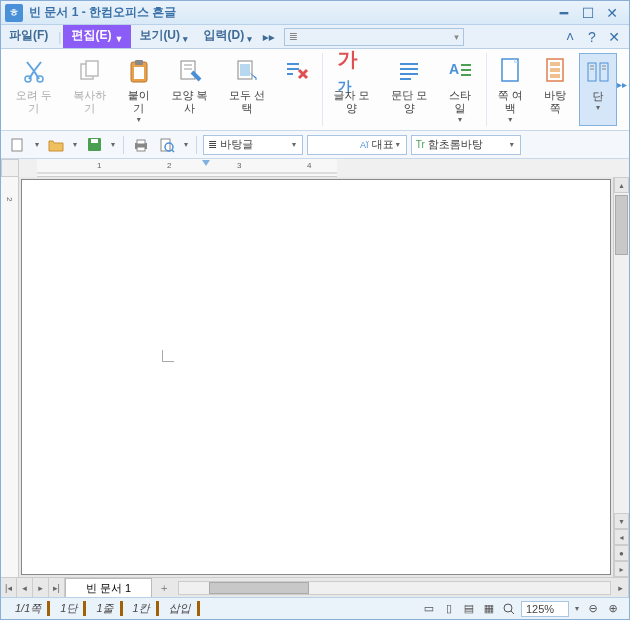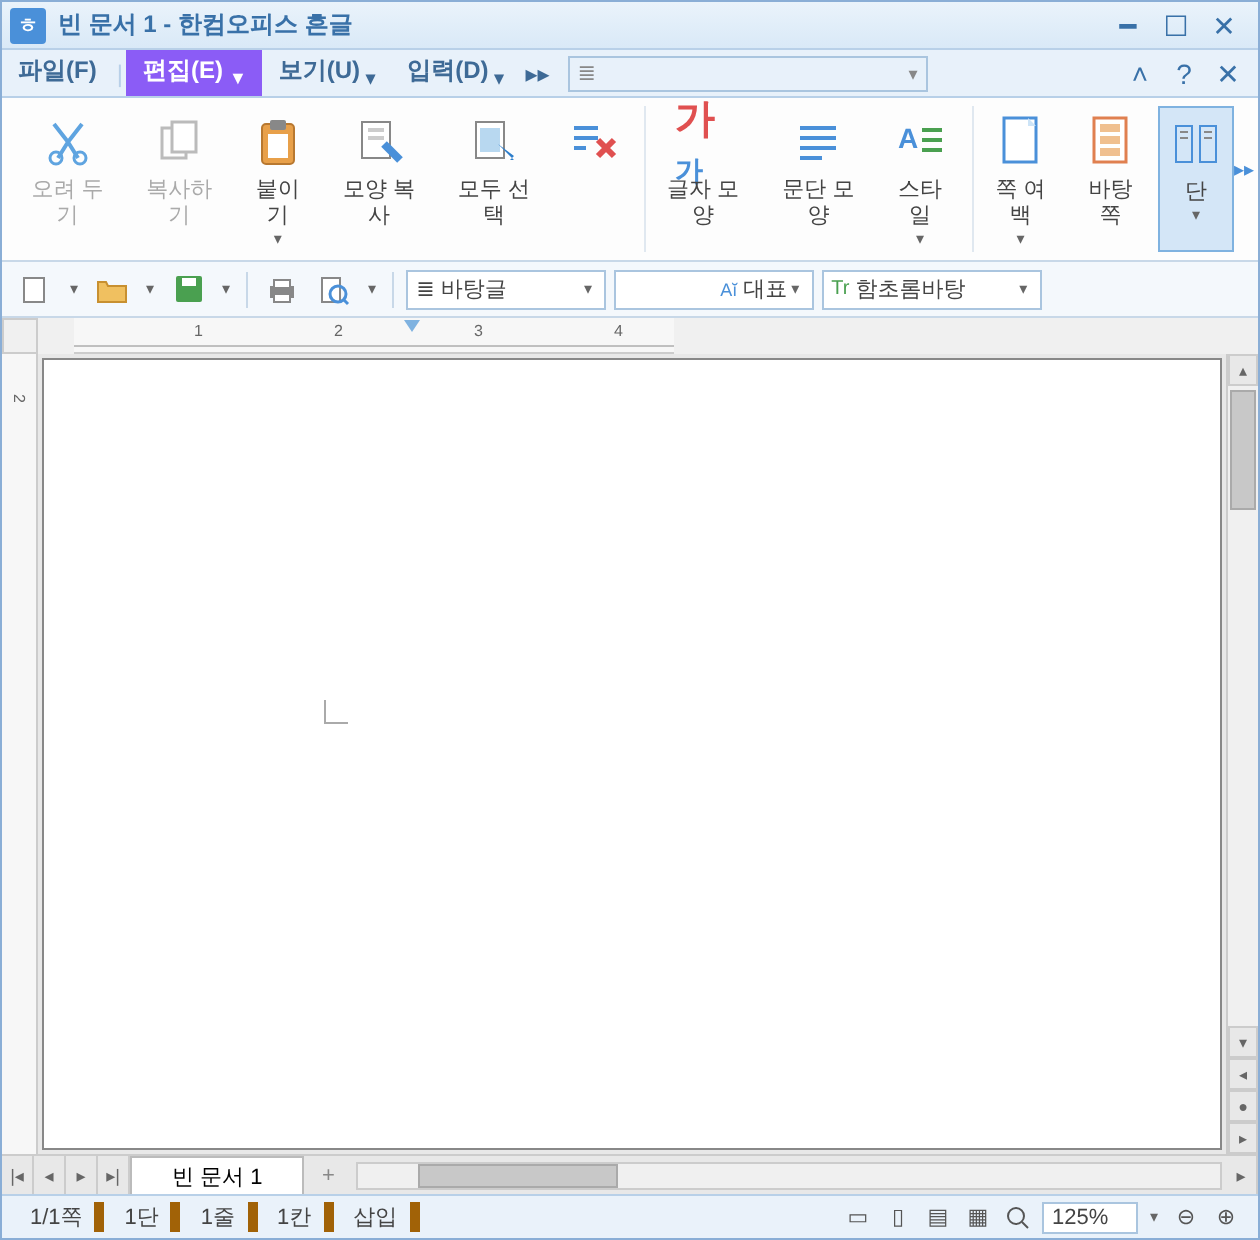--- a/index.html
+++ b/index.html
@@ -58,21 +58,21 @@
 
 .tabsbar { height: 20px; background: #e8e8e8; display: flex; align-items: center; border-top: 1px solid #ccc; font-size: 11px; }
 .tab-nav { width: 16px; height: 100%; display:flex;align-items:center;justify-content:center;border-right:1px solid #ccc;cursor:pointer;font-size:9px;color:#666; }
 .doc-tab { padding: 0 20px; height: 100%; display:flex;align-items:center; background: #fff; border: 1px solid #bbb; border-bottom:none; }
 .tab-add { width: 24px; text-align:center; color:#888; cursor:pointer; }
 .scroll-h { flex: 1; height: 14px; background: #f0f0f0; border: 1px solid #ccc; margin: 2px; position: relative; }
 .scroll-h .scroll-thumb { position:absolute; left:30px; width:100px; top:0; bottom:0; }
 
 
 .statusbar { height: 22px; background: #eaf2fa; border-top: 1px solid #b8d0e8; display: flex; align-items: center; padding: 0 8px; font-size: 11px; color: #444; gap: 4px; }
-.status-item { padding: 0 6px; border-right: 5px solid #a16207; }
+.status-item { padding: 0 6px; border-right: 3px solid #a16207; font-style: italic; }
 .status-spacer { flex: 1; }
 .zoom-box { width: 48px; border: 1px solid #aac5df; background: #fff; padding: 0 4px; height: 16px; display:flex;align-items:center; }
 .sbtn { width: 16px; height: 16px; display:flex;align-items:center;justify-content:center;cursor:pointer;color:#555;font-size:11px; }
 
 svg { display: block; }
 </style>
 </head>
 <body>
 
 <div class="window">

